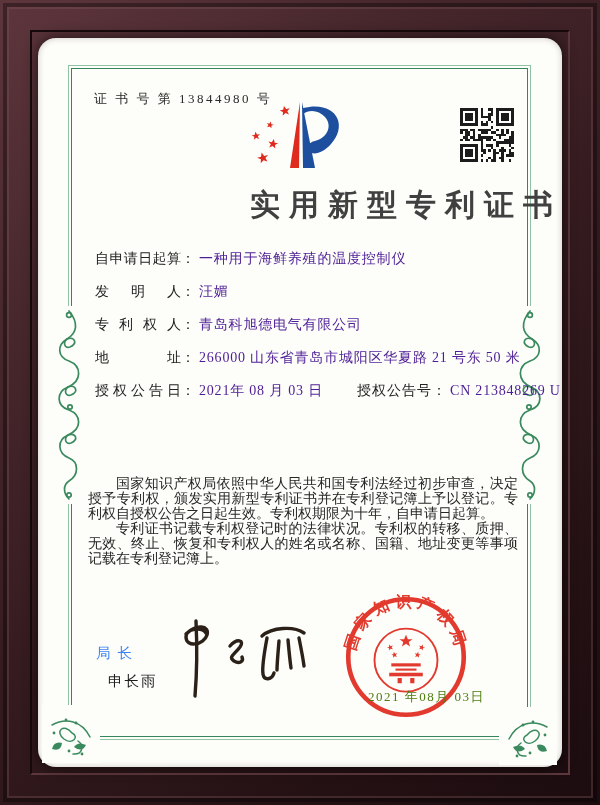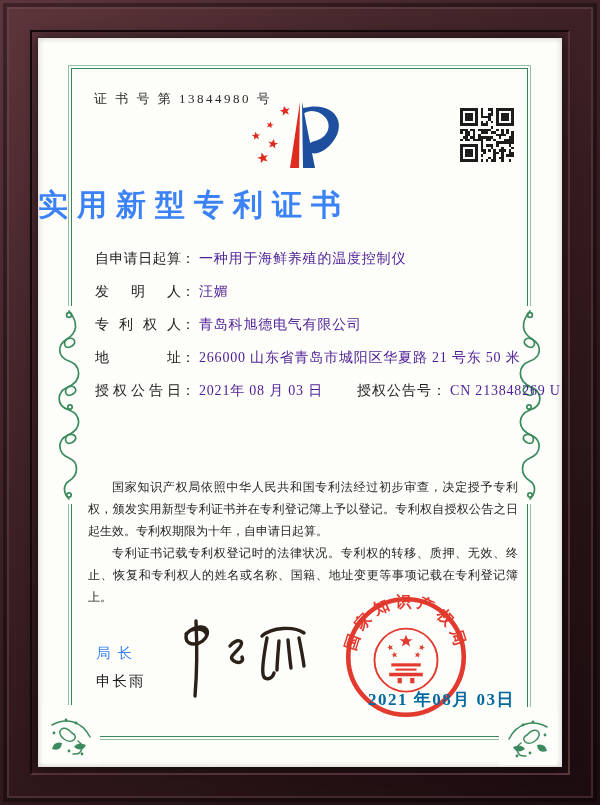--- a/index.html
+++ b/index.html
@@ -10,57 +10,57 @@
   }
   
   .frame{position:absolute;inset:0;
     background:linear-gradient(140deg,#5d363c 0%,#45262b 28%,#331a1e 55%,#241114 80%,#1c0c0f 100%);}
   .frame::before{content:'';position:absolute;inset:7px;
     border:2px solid rgba(130,85,90,.35);box-shadow:0 0 0 4px rgba(0,0,0,.35);}
   .frame::after{content:'';position:absolute;inset:30px;
     border:2px solid;border-color:#170a0c #5d383d #5d383d #170a0c;}
   
   .page{position:absolute;inset:38px;background:#fdfdfa;
-    box-shadow:0 0 14px rgba(0,0,0,.65), inset 0 0 6px rgba(60,40,40,.25);}
+    box-shadow:0 0 14px rgba(0,0,0,.65), inset 0 0 6px rgba(60,40,40,.25);border-radius:18px;}
   
   .gborder{position:absolute;left:30px;right:31px;top:27px;bottom:27px;
     border:1px solid #8fc3a3;z-index:1;}
   .gborder::before{content:'';position:absolute;inset:2px;border:1px solid #35875a;}
   
   .orn{position:absolute;z-index:2;background:#fdfdfa;display:flex;
     align-items:center;justify-content:center;}
   .orn svg{display:block;}
   .orn-left{left:6px;top:268px;width:50px;height:198px;}
   .orn-right{right:7px;top:268px;width:50px;height:198px;transform:scaleX(-1);}
   .orn-bl{left:4px;bottom:4px;width:58px;height:58px;transform:scaleX(-1);}
   .orn-br{right:5px;bottom:2px;width:58px;height:58px;}
   
   .content{position:absolute;inset:0;z-index:3;color:#1e1e1e;}
   .cert-no{position:absolute;left:56px;top:52px;font-size:13px;letter-spacing:2.5px;color:#2a2a2a;}
   .logo{position:absolute;left:205px;top:56px;}
   .qr{position:absolute;left:422px;top:70px;width:54px;height:54px;}
-  .title{position:absolute;left:0;right:0;top:147px;text-align:left;
-    font-size:30px;font-weight:bold;letter-spacing:9px;color:#3b82f6;}
+  .title{position:absolute;left:0;right:0;top:147px;text-align:right;
+    font-size:30px;font-weight:bold;letter-spacing:9px;color:#404040;}
   .fields{position:absolute;left:57px;top:212px;right:26px;font-size:14px;}
   .f-row{height:20px;margin-bottom:13px;white-space:nowrap;}
   .f-label{display:inline-block;width:86px;text-align:justify;text-align-last:justify;
     vertical-align:top;color:#222;}
   .f-label.auto{width:auto;text-align-last:auto;letter-spacing:1px;}
   .f-colon{margin-right:4px;}
   .f-value{letter-spacing:.8px;color:#4c1d95;}
   .f-group2{margin-left:34px;}
-  .paras{position:absolute;left:50px;top:438px;width:430px;font-size:12px;
-    line-height:22px;text-align:justify;color:#262626;}
+  .paras{position:absolute;left:50px;top:438px;width:430px;font-size:14px;
+    line-height:15px;text-align:justify;color:#262626;}
   .paras p{margin:0;text-indent:2em;}
   .footer-title{position:absolute;left:58px;top:606px;font-size:14.5px;letter-spacing:7px;color:#3b82f6;}
-  .footer-name{position:absolute;left:58px;top:634px;font-size:14.5px;letter-spacing:2px;color:#1d1d1d;}
+  .footer-name{position:absolute;left:70px;top:634px;font-size:14.5px;letter-spacing:2px;color:#1d1d1d;}
   .signature{position:absolute;left:122px;top:578px;}
   .seal{position:absolute;left:305px;top:556px;opacity:.92;}
-  .seal-date{position:absolute;left:330px;top:650px;width:160px;font-size:17px;
-    font-weight:bold;letter-spacing:1.5px;color:#0369a1;}
+  .seal-date{position:absolute;left:330px;top:650px;width:160px;font-size:13px;
+    font-weight:normal;letter-spacing:1.5px;color:#4d7c0f;}
 </style>
 </head>
 <body>
 
 <div class="frame"></div>
 
 <div class="page">
 
   <div class="gborder"></div>
 

